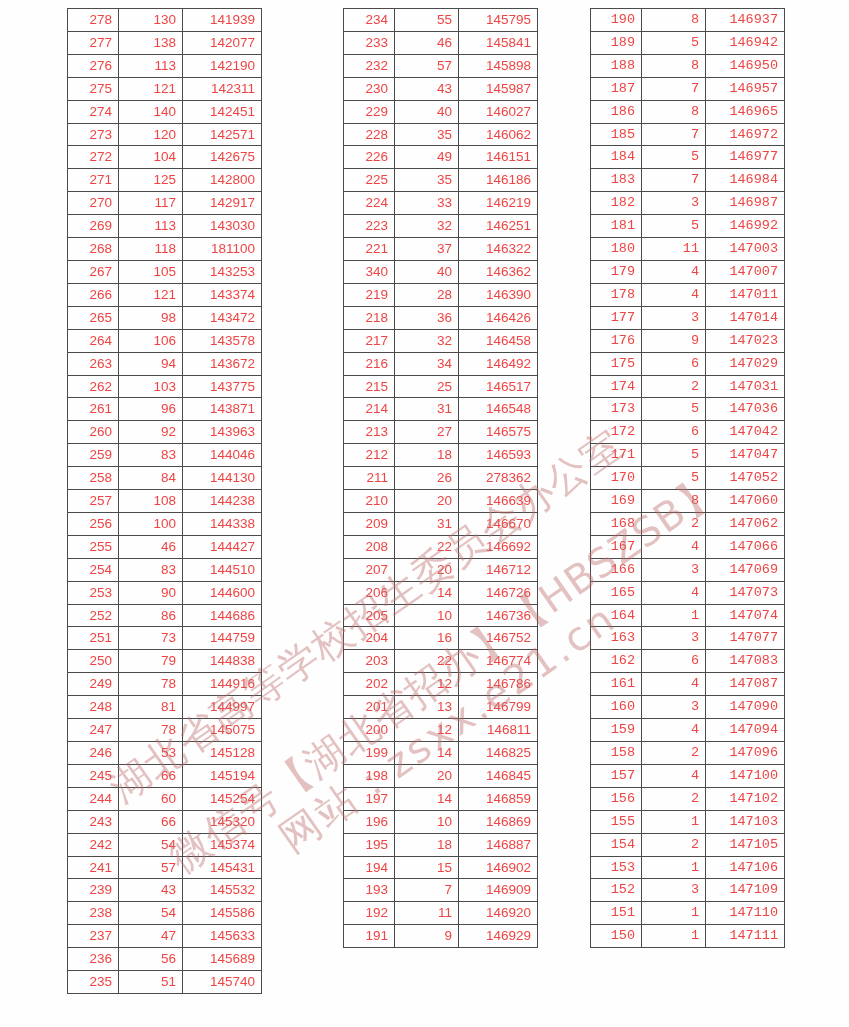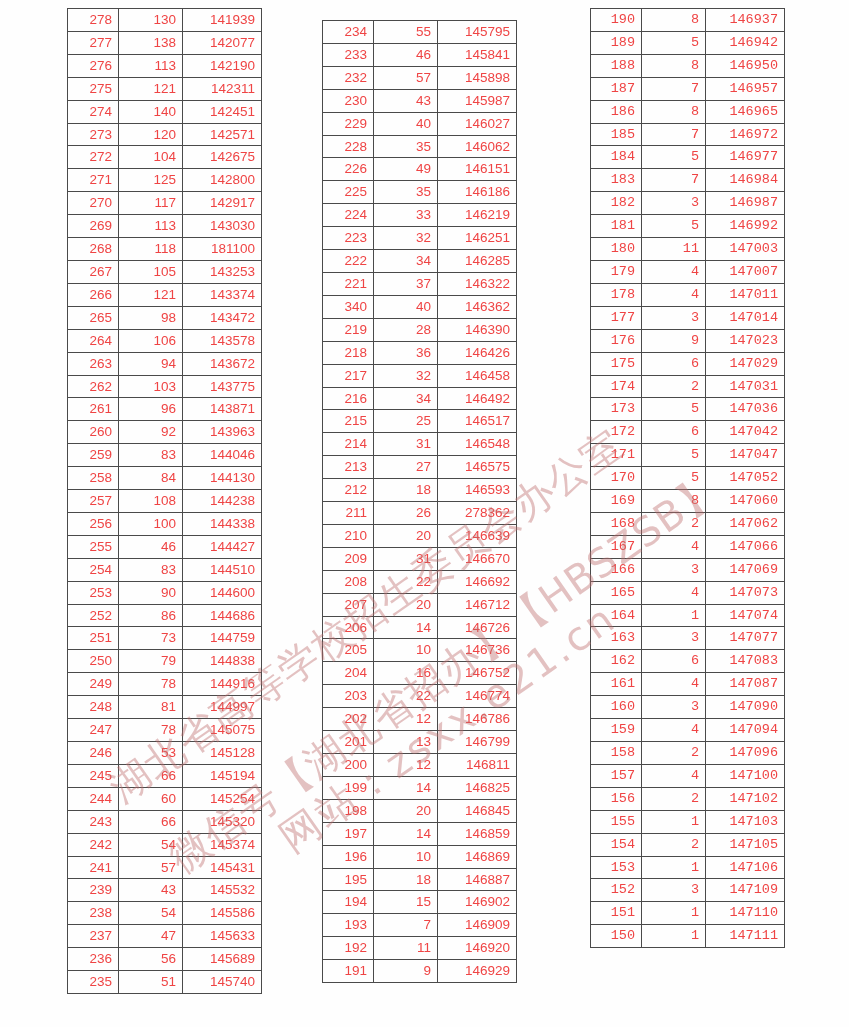--- a/index.html
+++ b/index.html
@@ -3,21 +3,21 @@
   <meta charset="utf-8">
   <style>
     html, body { margin:0; padding:0; background:#fefefe; }
     body { width:849px; height:1027px; position:relative; overflow:hidden; font-family:"Liberation Sans", sans-serif; }
     .tbl { position:absolute; top:8px; border-collapse:collapse; font-size:13.5px; color:#ef4444; }
     .tbl td { border:1px solid #4a4a4a; height:21.9px; padding:0 6px 0 0; text-align:right; line-height:21.9px; }
     .tbl td.c1 { width:44px; }
     .tbl td.c2 { width:57px; }
     .tbl td.c3 { width:72px; }
     #t1 { left:67px; }
-    #t2 { left:322px;margin-top:12px; }
+    #t2 { left:343px; }
     #t3 { left:590px;font-family:Liberation Mono, monospace; }
     .wm { position:absolute; color:rgba(190,110,110,0.42); font-family:"DejaVu Sans", sans-serif; white-space:nowrap; transform-origin:left bottom; transform:rotate(-35deg); pointer-events:none; }
     #wm1 { left:130px; top:760px; font-size:40px; letter-spacing:1px; }
     #wm2 { left:190px; top:830px; font-size:40px; letter-spacing:1px; }
     #wm3 { left:300px; top:810px; font-size:40px; letter-spacing:3px; }
   </style>
 </head>
 <body>
 
 <table id="t1" class="tbl">
@@ -285,25 +285,20 @@
         <td class="c1">224</td>
         <td class="c2">33</td>
         <td class="c3">146219</td>
       </tr>
       <tr>
         <td class="c1">223</td>
         <td class="c2">32</td>
         <td class="c3">146251</td>
       </tr>
       <tr>
-        <td class="c1">222</td>
-        <td class="c2">34</td>
-        <td class="c3">146285</td>
-      </tr>
-      <tr>
         <td class="c1">221</td>
         <td class="c2">37</td>
         <td class="c3">146322</td>
       </tr>
       <tr>
         <td class="c1">340</td>
         <td class="c2">40</td>
         <td class="c3">146362</td>
       </tr>
       <tr>

